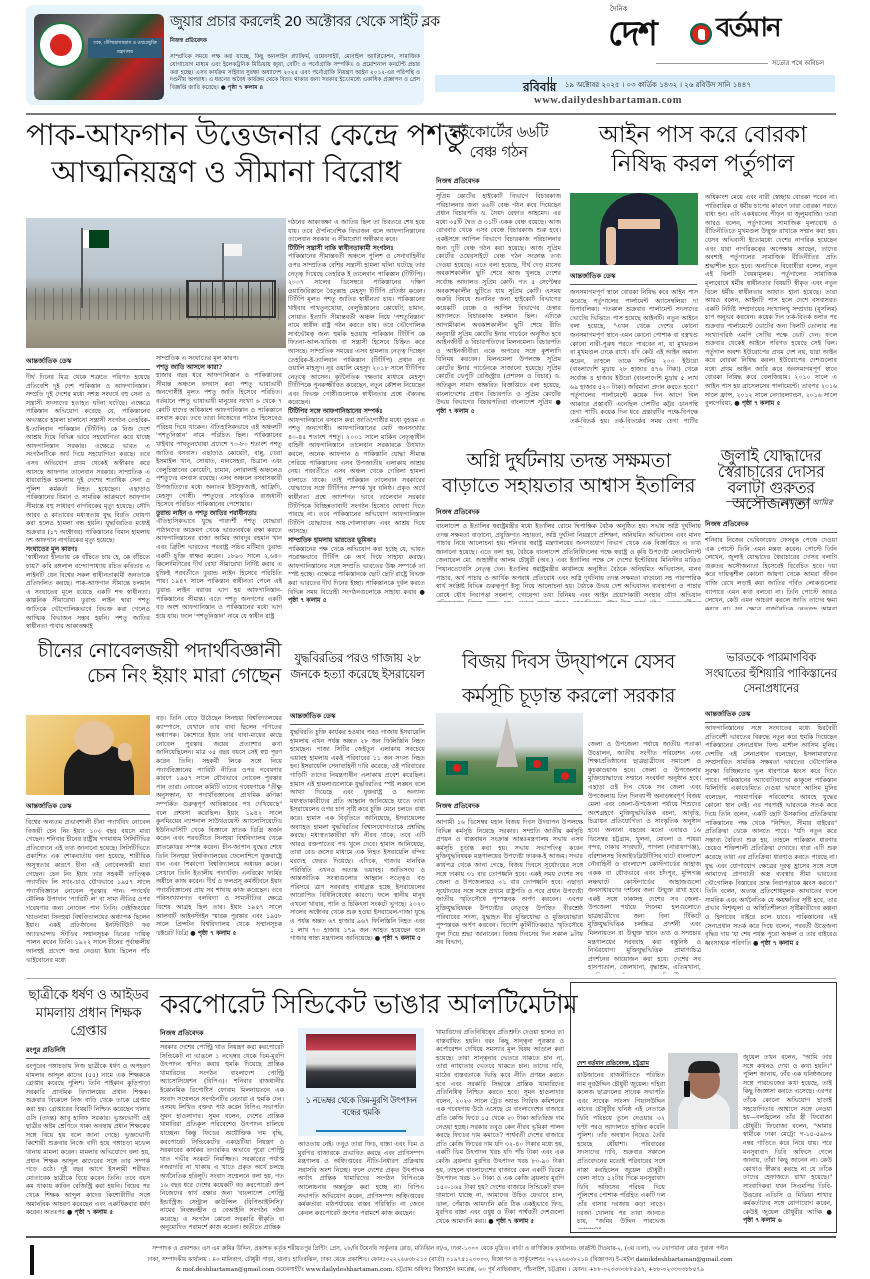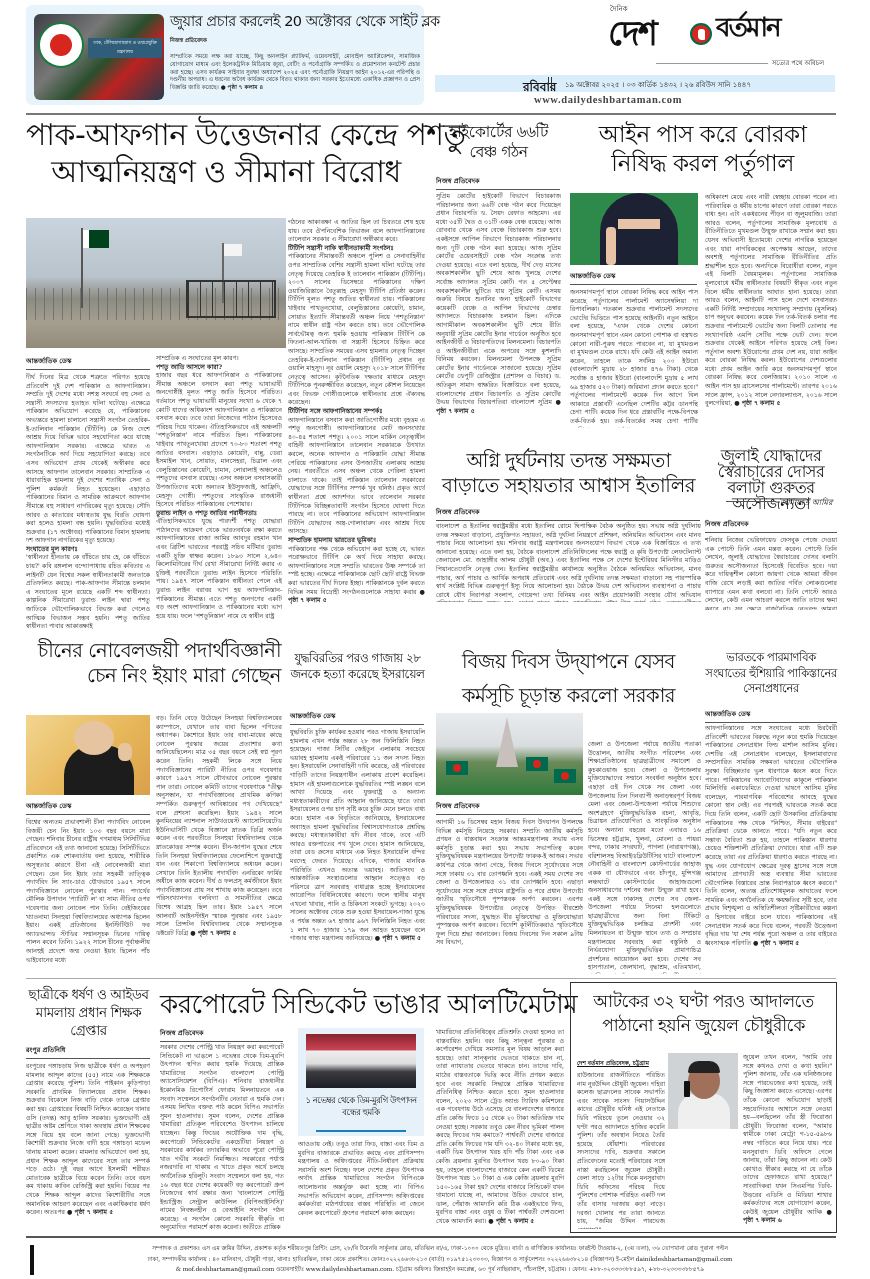--- a/index.html
+++ b/index.html
@@ -171,21 +171,20 @@
   <div class="abs" style="left:18px;top:102px;width:90px;height:1.5px;background:#1a7fc1;"></div>
 </div>
 <div class="abs body-text" style="left:298px;top:1140px;width:126px;height:93px;">
   <span>আওতায় নেই। তবুও তারা ফিড, বাচ্চা এবং ডিম ও মুরগির বাজারকে প্রভাবিত করছে এবং প্রাণিসম্পদ মন্ত্রণালয় ও অধিদপ্তরের নীতি-নির্ধারণ প্রক্রিয়ায় সরাসরি অংশ নিচ্ছে। ফলে দেশের প্রকৃত উৎপাদক অর্থাৎ প্রান্তিক খামারিদের সংগঠন বিপিএকে আলোচনার অন্তর্ভুক্ত করা হচ্ছে না। বিপিএ সভাপতি অভিযোগ করেন, প্রাণিসম্পদ অধিদপ্তরের কর্মকর্তারা মাঠপর্যায়ের বাস্তব পরিস্থিতি না জেনে কেবল করপোরেট গ্রুপের পরামর্শে কাজ করছেন।</span>
 </div>
 <div class="abs body-text" style="left:436px;top:1028px;width:128px;height:205px;">
   <span>খামারিদের প্রতিনিধিত্বের প্রতিশ্রুতি দেওয়া হলেও তা বাস্তবায়িত হয়নি। বরং কিছু সান্ত্বনা পুরস্কার ও কর্পোরেশন দেখিয়ে সমস্যার মূল বিষয় আড়াল করা হয়েছে। তারা সান্ত্বনার ভেতরে থাকতে চান না, তারা ন্যায্যতার ভেতরে থাকতে চান। তাদের দাবি, মাঠের বাস্তবতাকে ভিত্তি করে নীতি প্রণয়ন করতে হবে এবং সরকারি সিদ্ধান্তে প্রান্তিক খামারিদের প্রতিনিধিত্ব নিশ্চিত করতে হবে। সুমন হাওলাদার বলেন, ২০২৩ সালে ট্রেড অ্যান্ড ট্যারিফ কমিশনের এক গবেষণায় উঠে এসেছে যে বাংলাদেশের বাজারে প্রতি কেজি ফিডে ১৫ থেকে ২০ টাকা অতিরিক্ত দাম নেওয়া হচ্ছে। সরকার তবুও কেন নীরব ভূমিকা পালন করছে ফিডের দাম কমাতে? পার্শ্ববর্তী দেশের বাজারে প্রতি কেজি ফিডের দাম যদি ৩২-৪০ টাকার মধ্যে হয়, একটি ডিম উৎপাদন খরচ যদি পাঁচ টাকা এবং এক কেজি ব্রয়লার মুরগির উৎপাদন খরচ ৮০-৯০ টাকা হয়, তাহলে বাংলাদেশের বাজারে কেন একটি ডিমের উৎপাদন খরচ ১০ টাকা ও এক কেজি ব্রয়লার মুরগি ১৫০-১৬৫ টাকা হয়? দেশের বাজারে সিন্ডিকেট যখন থামানো যাচ্ছে না, আমাদের উচিত যেভাবে চাল, ডাল, পেঁয়াজ আমদানি করি ঠিক একইভাবে ফিড, মুরগির বাচ্চা এবং ওষুধ ও টিকা পার্শ্ববর্তী দেশগুলো থেকে আমদানি করা।</span> <span class="cont">● পৃষ্ঠা ৭ কলাম ৫</span>
 </div>
 
 <div class="abs" style="left:570px;top:982px;width:267px;height:251px;border:1px solid #333;">
-  <div class="abs hl" style="left:6px;top:6px;width:253px;font-size:17px;line-height:24px;">আটকের ৩২ ঘণ্টা পরও আদালতে পাঠানো হয়নি জুয়েল চৌধুরীকে</div>
   <div class="abs byline" style="left:6px;top:75px;width:88px;font-size:5.8px;text-decoration:underline;border:none;">দেশ বর্তমান প্রতিবেদক, চট্টগ্রাম</div>
   <div class="abs photo" style="left:97px;top:70px;width:70px;height:76px;background:#cfd3d6;">
     <div class="abs" style="left:10px;top:40px;width:52px;height:36px;background:#efefef;border-radius:20px 20px 0 0;"></div>
     <div class="abs" style="left:20px;top:10px;width:32px;height:36px;background:#a0705a;border-radius:50%;"></div>
     <div class="abs" style="left:20px;top:8px;width:32px;height:12px;background:#222;border-radius:14px 14px 2px 2px;"></div>
     <div class="abs" style="left:16px;top:28px;width:6px;height:16px;background:#111;border-radius:1px;"></div>
   </div>
   <div class="abs body-text" style="left:6px;top:88px;width:88px;height:158px;">
     <span>রাউজানের রাজনীতিতে পরিচিত নাম নুরউদ্দিন চৌধুরী জুয়েল। গহিরা কলেজ ছাত্রদলের সাবেক সভাপতি এবং সাবেক সাংসদ গিয়াসউদ্দিন কাদের চৌধুরীর ঘনিষ্ঠ এই নেতাকে ডিবি পরিচয়ে তুলে নেওয়ার ৩২ ঘণ্টা পরও আদালতে হাজির করেনি পুলিশ। তাঁর অবস্থান নিয়েও তৈরি হয়েছে ধোঁয়াশা। পরিবারের সদস্যদের দাবি, শুক্রবার সকালে প্রতিবেদনের মতোই পরিবারের সঙ্গে নাস্তা করছিলেন জুয়েল চৌধুরী। বেলা সাড়ে ১২টার দিকে মনসুরাবাদ ডিবি অফিসের পরিচয় দিয়ে পুলিশের পোশাক পরিহিত একটি দল তাঁর বাসার দরজায় কড়া নাড়ে। দরজা খোলার পর তারা জানতে চায়, "জমির উদ্দিন পারভেজ কোথায়?"</span>
   </div>

